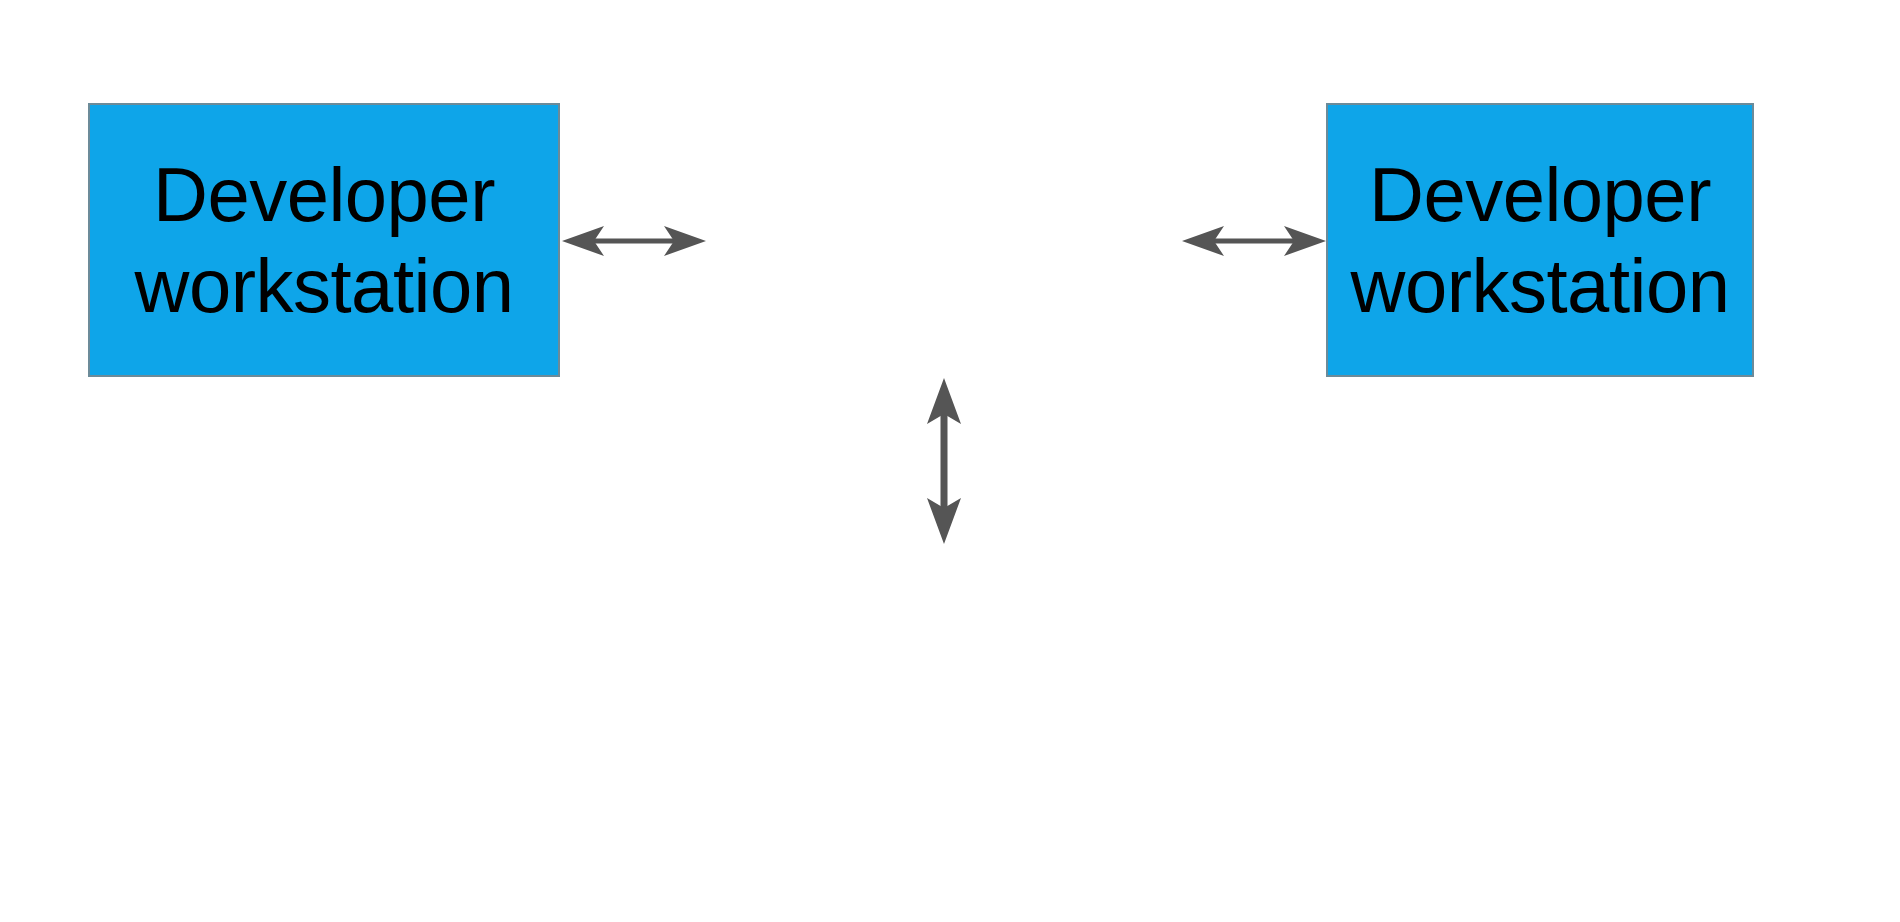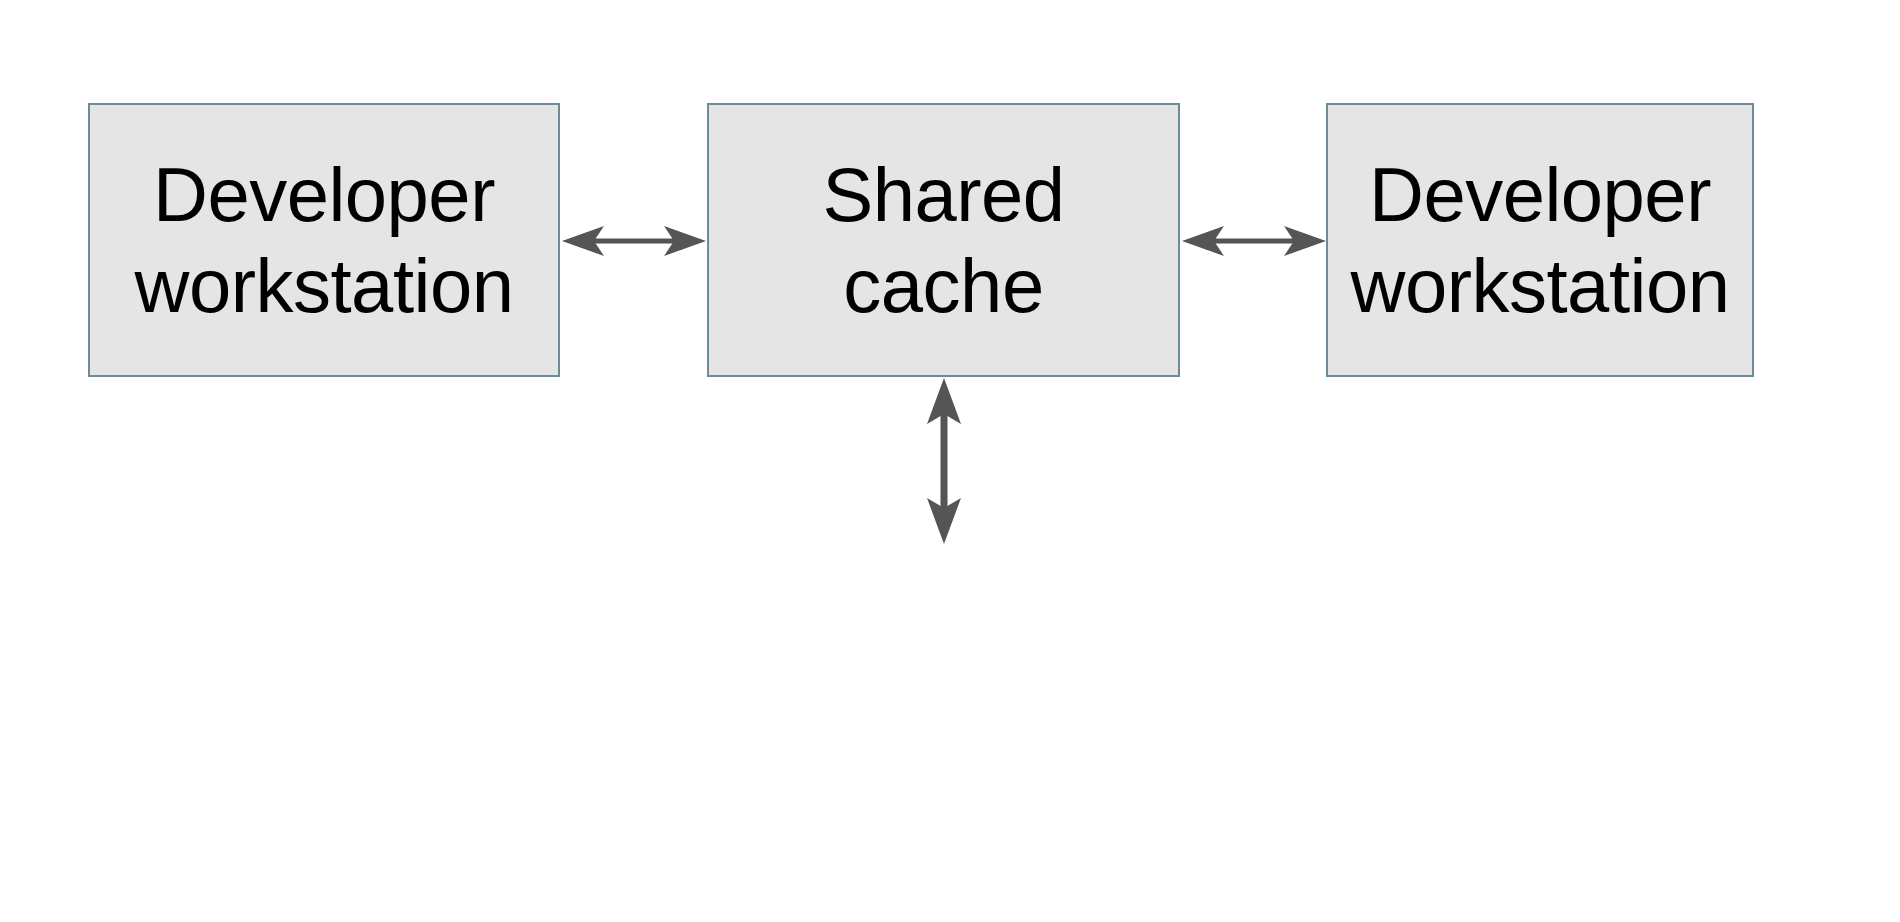--- a/index.html
+++ b/index.html
@@ -14,21 +14,21 @@
   #canvas {
     position: relative;
     width: 1900px;
     height: 922px;
     background: #ffffff;
     overflow: hidden;
   }
   .node {
     position: absolute;
     box-sizing: border-box;
-    background: #e5e5e5;
+    background: #0ea5e9;
     border: 2px solid #6c8b99;
     display: flex;
     align-items: center;
     justify-content: center;
   }
   .node-label {
     font-size: 76px;
     line-height: 91px;
     color: #000000;
     text-align: center;
@@ -57,24 +57,20 @@
 </head>
 <body>
 
 <div id="canvas">
 
   <div class="node" id="node-dev-left">
     <span class="node-label">Developer
 workstation</span>
   </div>
 
-  <div class="node" id="node-cache">
-    <span class="node-label">Shared
-cache</span>
-  </div>
 
   <div class="node" id="node-dev-right">
     <span class="node-label">Developer
 workstation</span>
   </div>
 
 
   <div class="edge" id="edge-dev-left-cache">
     <svg width="152" height="70" viewBox="0 0 152 70">
       <line class="edge-shaft" x1="22" y1="35" x2="130" y2="35" stroke-width="5"></line>

